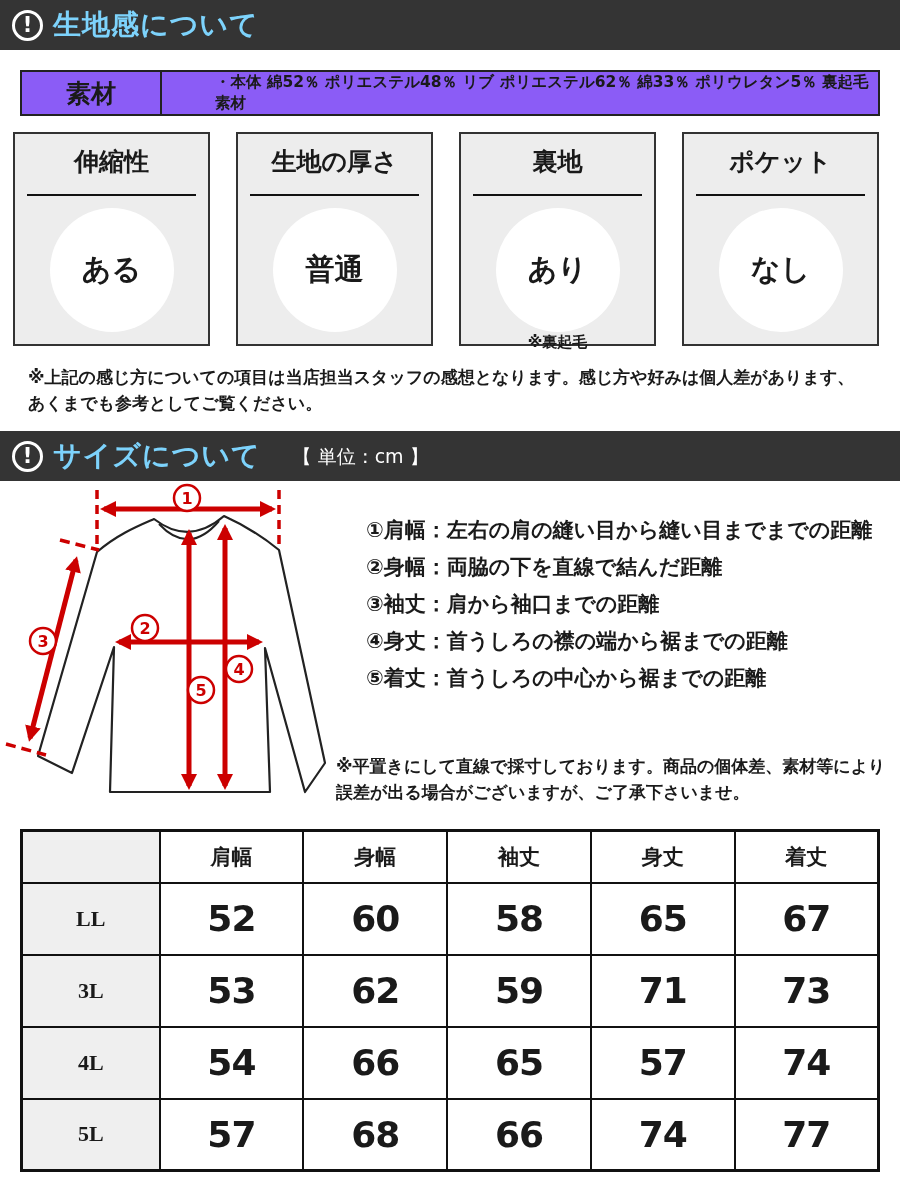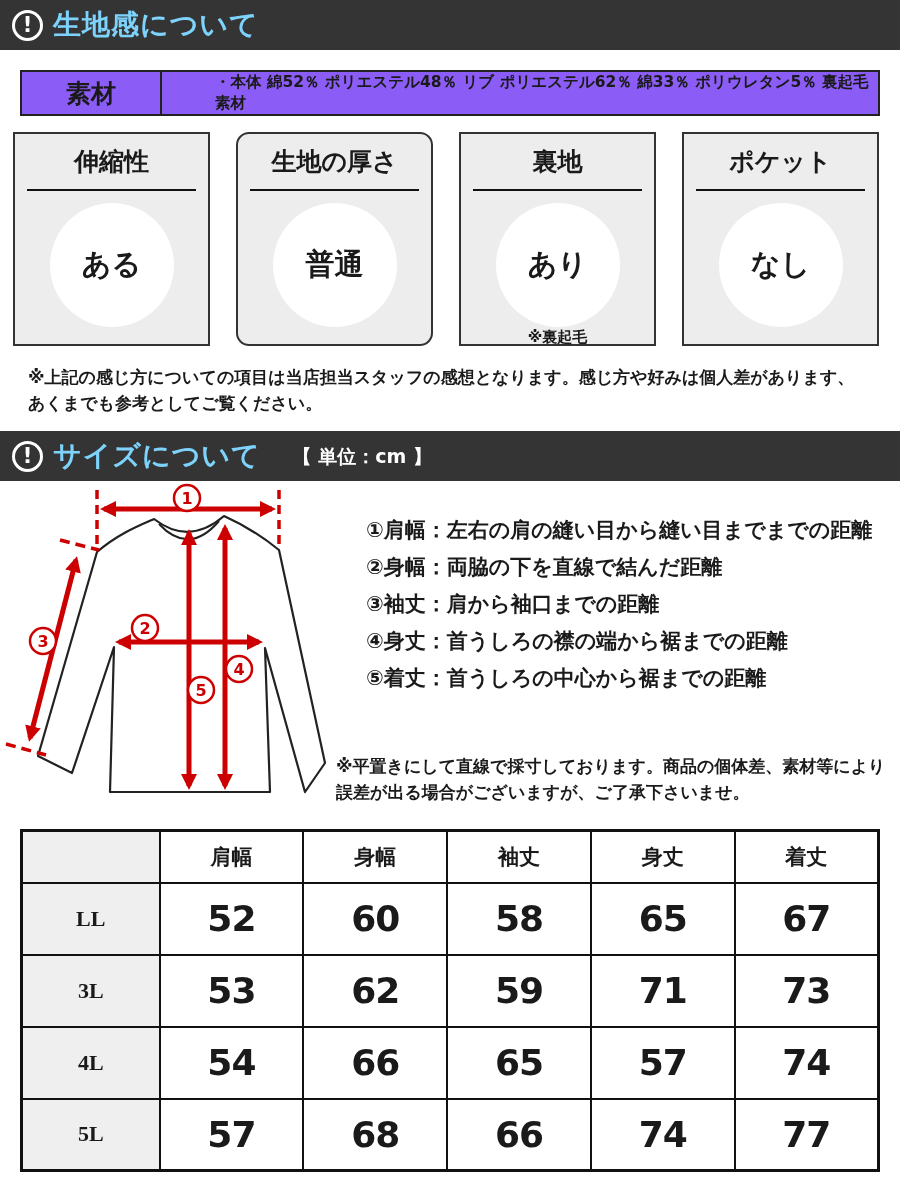--- a/index.html
+++ b/index.html
@@ -8,35 +8,35 @@
   #stage { position:relative; width:900px; height:1200px; overflow:hidden; background:#fff; }
 
   
   .bar { position:absolute; left:0; width:900px; height:50px; background:#343434;
     display:flex; align-items:center; }
   .bar .alert-ico { width:31px; height:31px; border:3px solid #fff; border-radius:50%;
     color:#fff; font-weight:bold; font-size:21px; display:flex; align-items:center;
     justify-content:center; margin-left:12px; flex:0 0 auto; }
   .bar .bar-title { color:#7dd3fc; font-size:28px; font-weight:bold; margin-left:10px;
     letter-spacing:1px; }
-  .bar .unit { color:#fff; font-size:19px; font-weight:bold; margin-left:32px; margin-top:2px; }
+  .bar .unit { color:#fff; font-size:19px; font-weight:normal; margin-left:32px; margin-top:2px; }
 
   
   .material { position:absolute; left:20px; top:70px; width:860px; height:46px;
     background:#8b5cf6; border:2px solid #222; display:flex; align-items:stretch;gap:40px; }
   .material .m-label { width:140px; display:flex; align-items:center; justify-content:center;
     font-size:25px; font-weight:bold; border-right:2px solid #222; }
   .material .m-value { flex:1; display:flex; align-items:center; padding-left:13px;
     font-size:15.5px; font-weight:600; }
 
   
   .fbox { position:absolute; top:132px; width:197px; height:214px; background:#ededed;
     border:2px solid #333; }
   .fbox .f-title { margin:11px 12px 0 12px; text-align:center; font-size:25px; font-weight:bold;
-    border-bottom:2px solid #111; padding-bottom:11px; }
+    border-bottom:2px solid #111; padding-bottom:16px; }
   .fbox .f-circle { width:124px; height:124px; background:#fff; border-radius:50%;
     margin:12px auto 0 auto; display:flex; align-items:center; justify-content:center;
     font-size:29px; font-weight:600; }
   .fbox .f-note { text-align:center; font-size:15px; font-weight:bold; margin-top:1px; }
 
   .prewrap { white-space:pre-line; }
   .disclaimer { position:absolute; left:28px; top:364px; width:850px;
     font-size:17px; font-weight:600; line-height:1.55; }
 
   
@@ -74,21 +74,21 @@
   <div class="material">
     <div class="m-label">素材</div>
     <div class="m-value">・本体 綿52％ ポリエステル48％ リブ ポリエステル62％ 綿33％ ポリウレタン5％ 裏起毛素材</div>
   </div>
 
   <div class="fbox" style="left:13px;">
     <div class="f-title">伸縮性</div>
     <div class="f-circle">ある</div>
     <div class="f-note"></div>
   </div>
-  <div class="fbox" style="left:236px;border-radius:13px;">
+  <div class="fbox" style="left:236px;">
     <div class="f-title">生地の厚さ</div>
     <div class="f-circle">普通</div>
     <div class="f-note"></div>
   </div>
   <div class="fbox" style="left:459px;">
     <div class="f-title">裏地</div>
     <div class="f-circle">あり</div>
     <div class="f-note">※裏起毛</div>
   </div>
   <div class="fbox" style="left:682px;">

